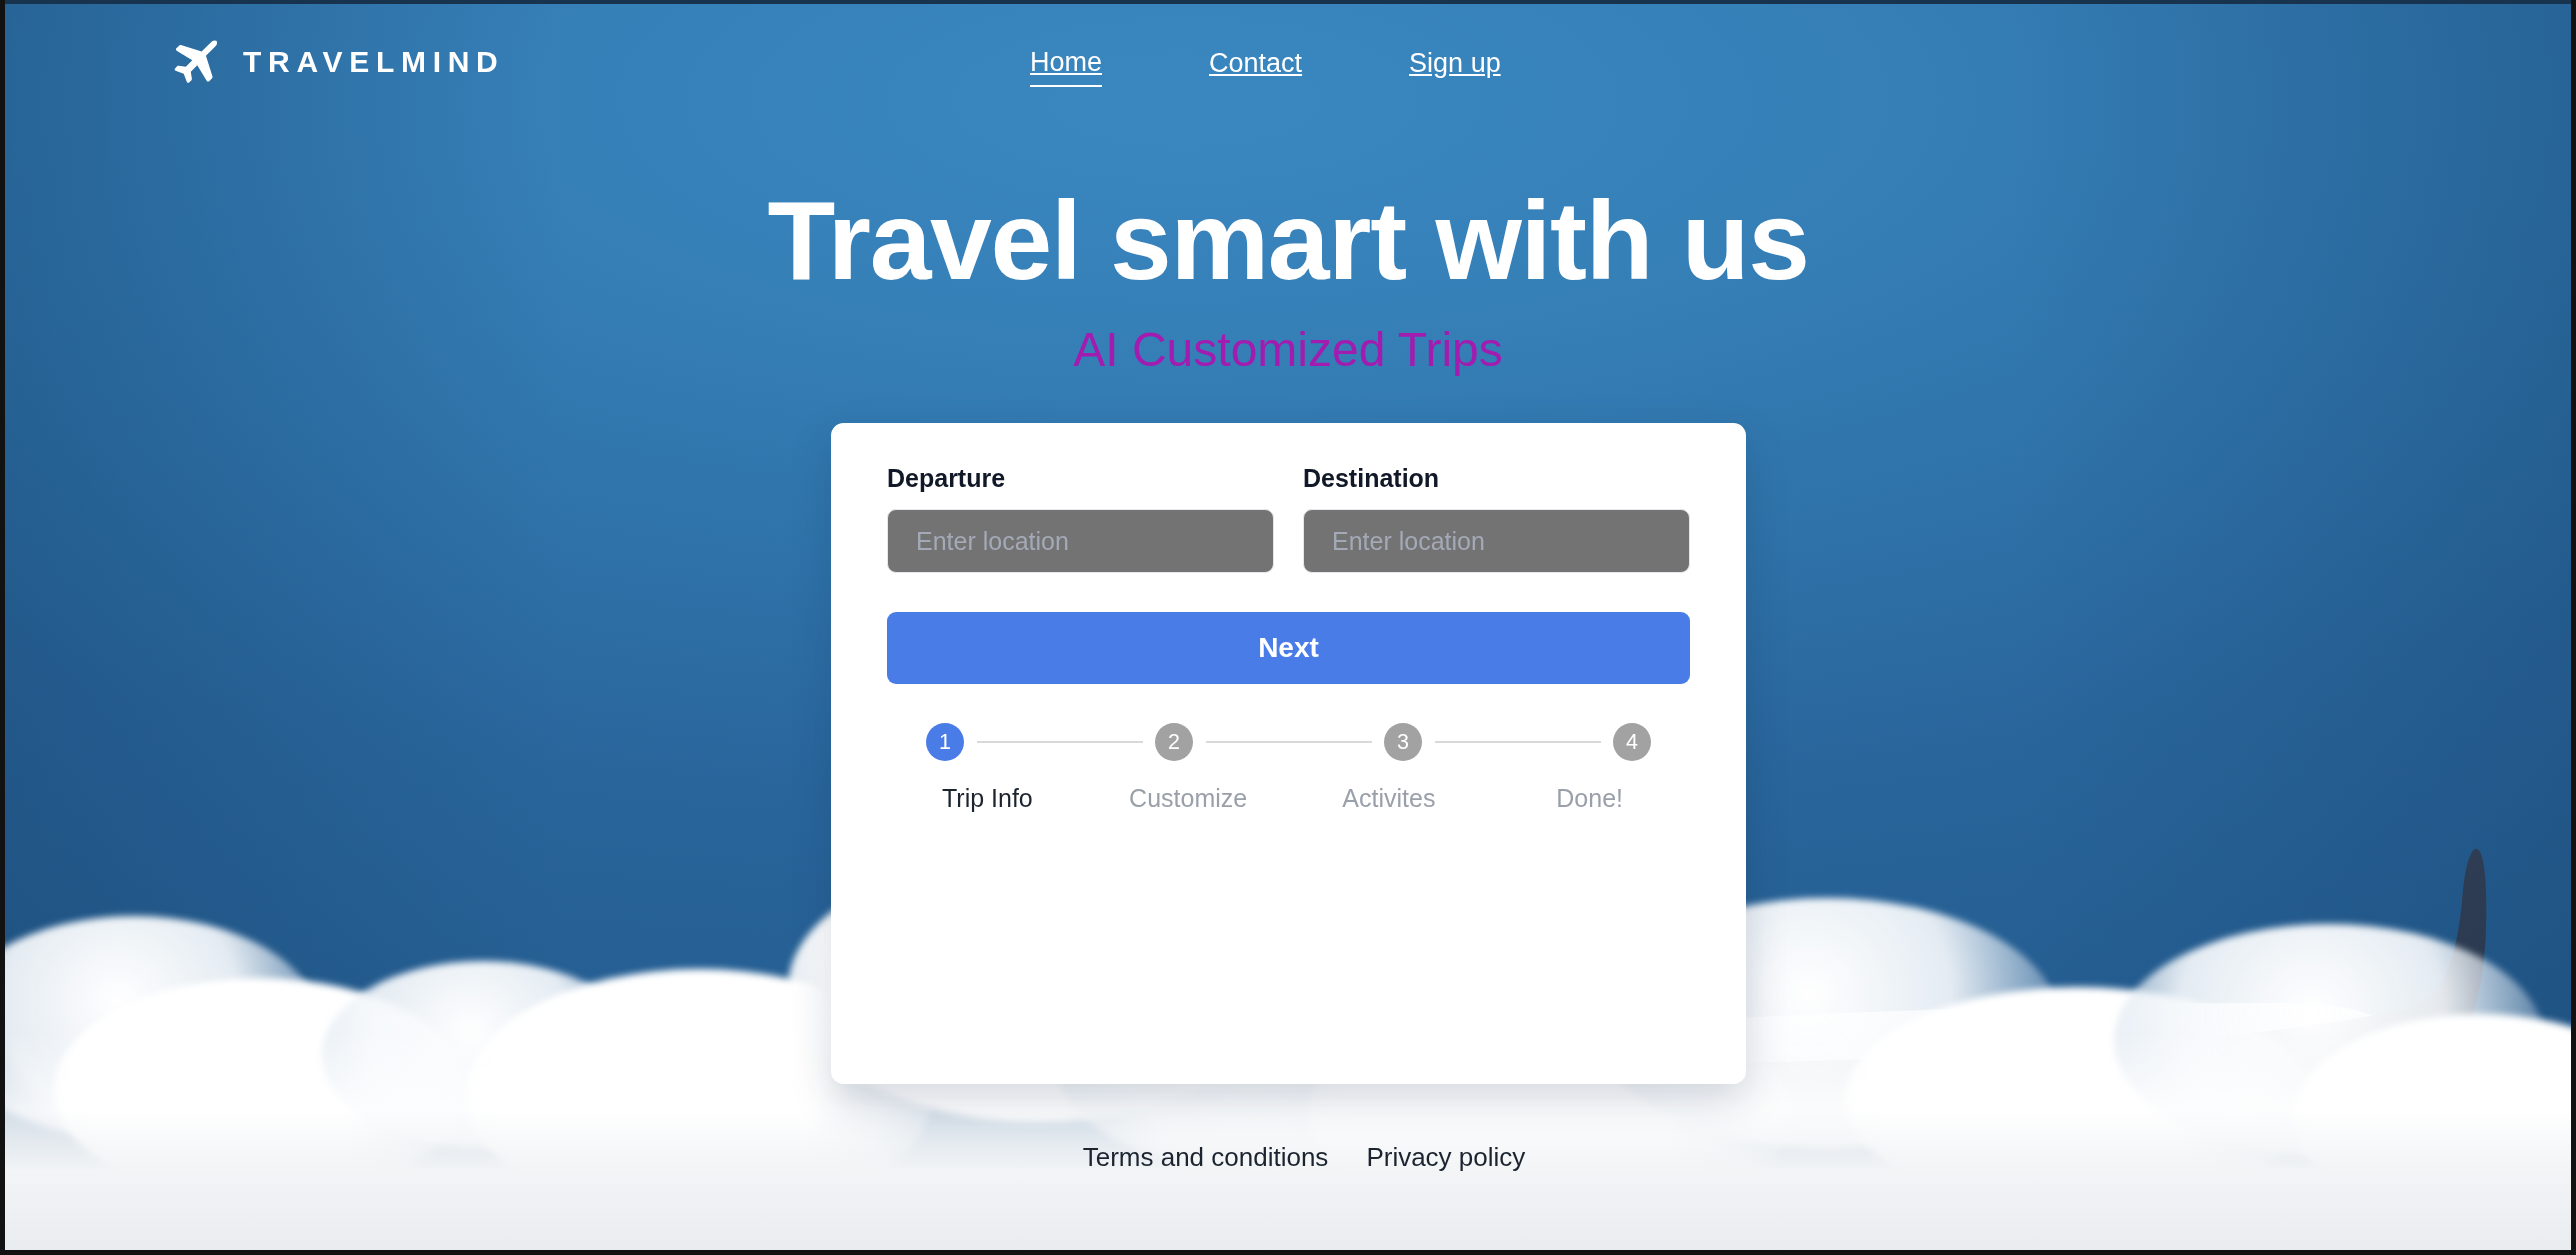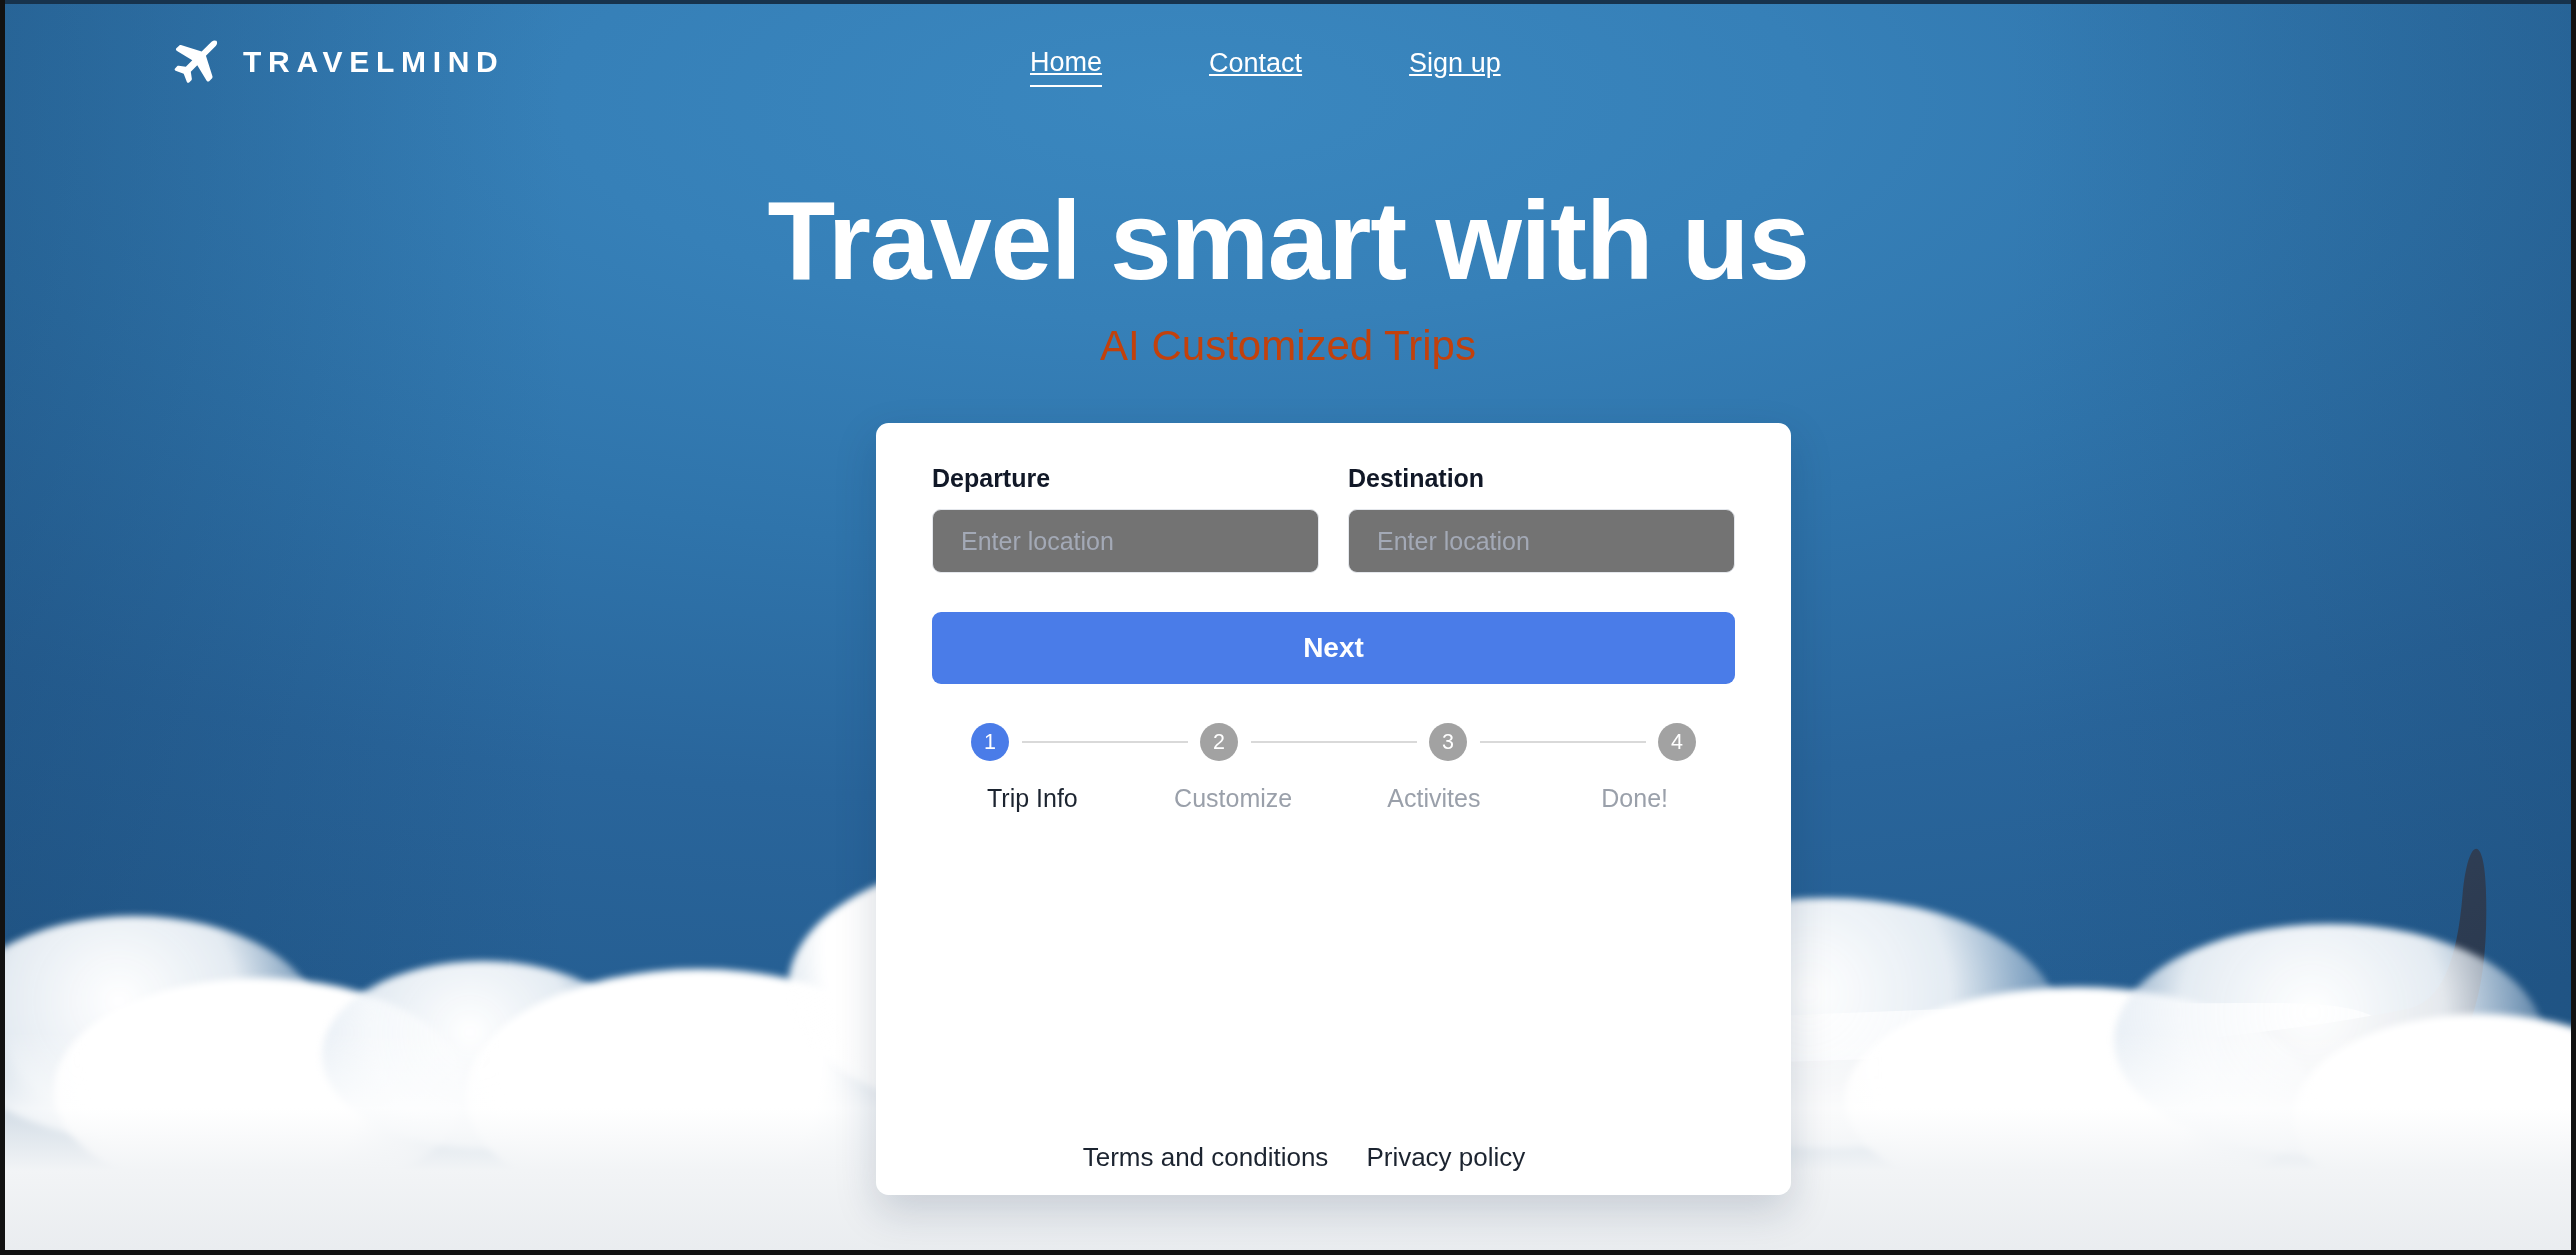--- a/index.html
+++ b/index.html
@@ -116,36 +116,35 @@
   }
   .hero-title {
     color:#ffffff;
     font-size:111px;
     font-weight:700;
     letter-spacing:-1.3px;
     line-height:1.08;
   }
   .hero-sub {
     margin-top:20px;
-    color:#c2410c;
-    font-size:42px;
+    color:#a21caf;
+    font-size:48px;
     font-weight:400;
   }
 
   
   .card {
     position:absolute;
     left:831px; top:423px;
-    width:915px; height:772px;
+    width:915px; height:661px;
     background:#ffffff;
     border-radius:12.5px;
     box-shadow:0 16px 41px rgba(15,40,70,.18);
     z-index:30;
     padding:41px 56px 0 56px;
-    margin-left:45px;
   }
 
   .field-row { display:flex; gap:29px; }
   .field { flex:1; display:flex; flex-direction:column; }
   .field-label {
     color:#111827;
     font-size:25px;
     font-weight:700;
     margin-bottom:16px;
   }

